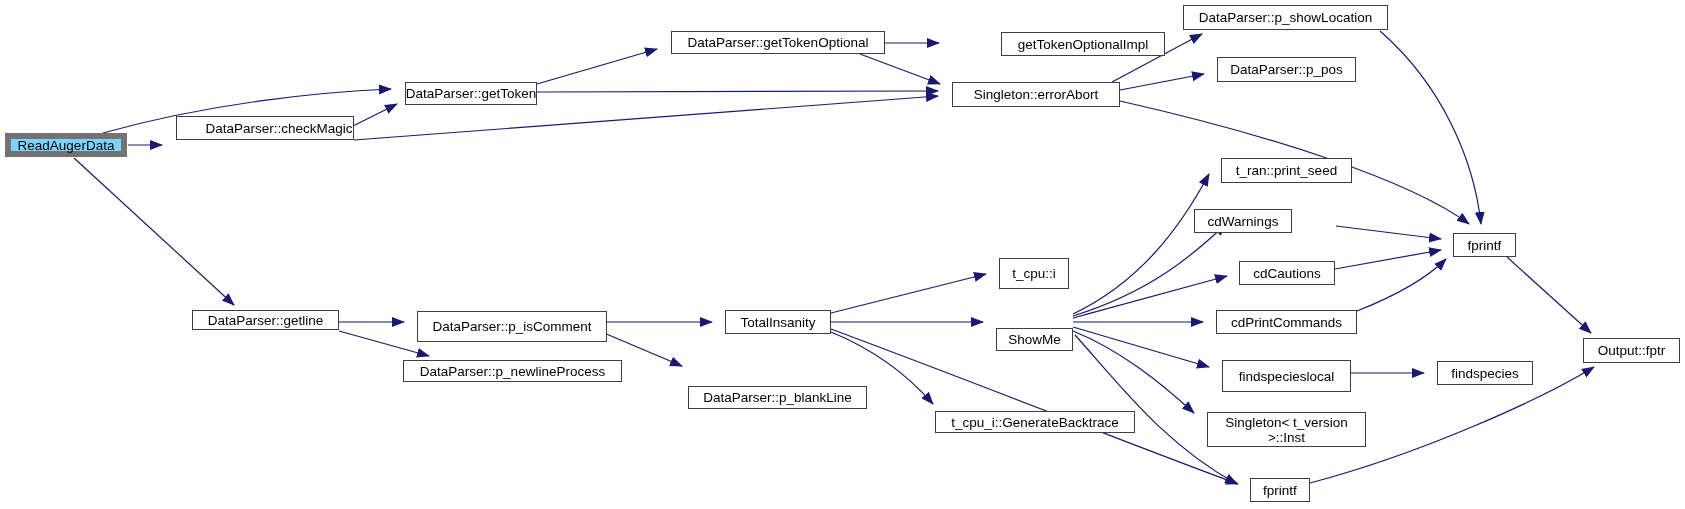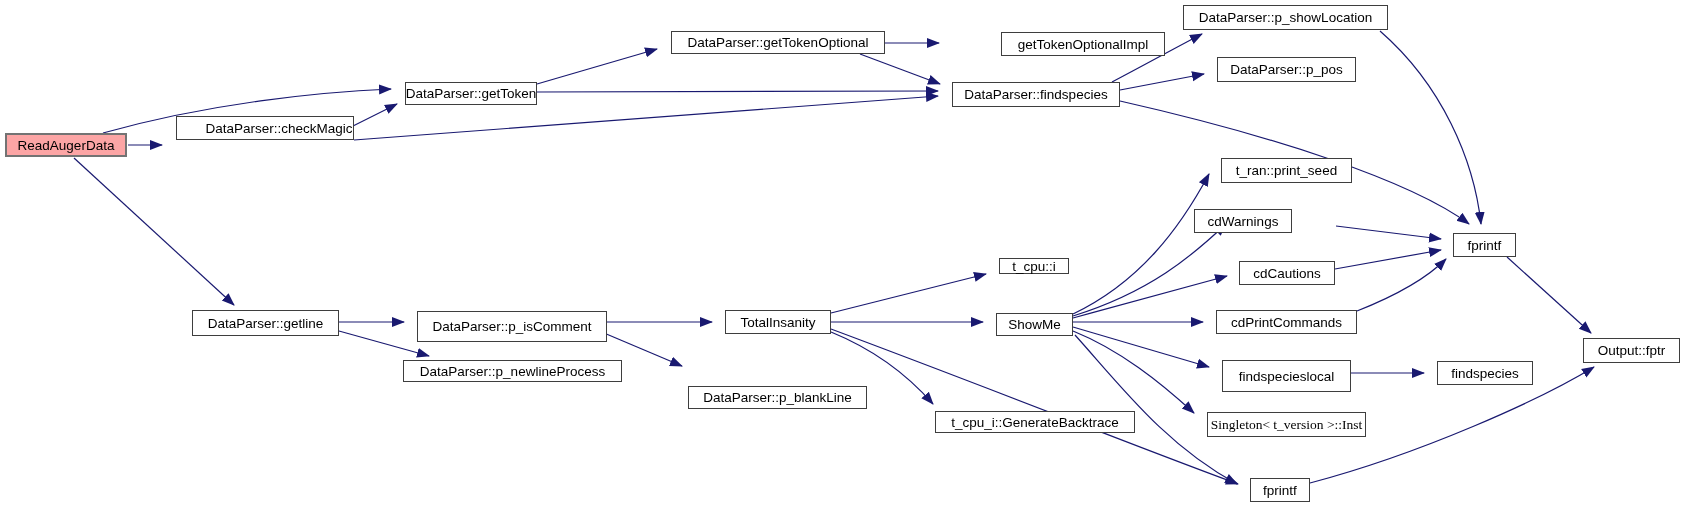--- a/index.html
+++ b/index.html
@@ -17,22 +17,22 @@
     background:#ffffff;
     border:1px solid #3e3e3e;
     color:#000000;
     display:flex;align-items:center;justify-content:center;
     font-size:13.5px;line-height:15px;
     white-space:nowrap;
     text-align:center;
     cursor:pointer;
   }
   .node.hl{
-    background:#fca5a5;
-    border:2px solid #737373;
+    background:#7dd3fc;
+    border:6px solid #737373;
   }
   .node.wrap{white-space:normal;}
   path.edge{fill:none;stroke:#191970;stroke-width:1.2px;}
 </style>
 </head>
 <body>
 
 <div id="canvas">
 
   <svg id="edges" width="1685" height="509" viewBox="0 0 1685 509" xmlns="http://www.w3.org/2000/svg">
@@ -75,35 +75,35 @@
     <path class="edge" d="M607,322 L712,322" marker-end="url(#arrow)"></path>
     <path class="edge" d="M604,333 L682,366" marker-end="url(#arrow)"></path>
     <path class="edge" d="M1310,483 C1420,454 1540,400 1594,367" marker-end="url(#arrow)"></path>
   </svg>
 
   <div class="node hl" style="left:5px;top:133px;width:122px;height:24px;">ReadAugerData</div>
   <div class="node" style="left:176px;top:116px;width:178px;height:24px;padding-left:28px;">DataParser::checkMagic</div>
   <div class="node" style="left:405px;top:82px;width:132px;height:23px;">DataParser::getToken</div>
   <div class="node" style="left:671px;top:31px;width:214px;height:23px;">DataParser::getTokenOptional</div>
   <div class="node" style="left:1001px;top:32px;width:164px;height:24px;">getTokenOptionalImpl</div>
-  <div class="node" style="left:952px;top:82px;width:168px;height:25px;">DataParser::findspecies</div>
+  <div class="node" style="left:952px;top:82px;width:168px;height:25px;">Singleton::errorAbort</div>
   <div class="node" style="left:1183px;top:5px;width:205px;height:25px;">DataParser::p_showLocation</div>
   <div class="node" style="left:1217px;top:57px;width:139px;height:25px;">DataParser::p_pos</div>
   <div class="node" style="left:1221px;top:158px;width:131px;height:25px;">t_ran::print_seed</div>
   <div class="node" style="left:1194px;top:209px;width:98px;height:24px;">cdWarnings</div>
   <div class="node" style="left:1239px;top:261px;width:96px;height:24px;">cdCautions</div>
   <div class="node" style="left:1216px;top:310px;width:141px;height:24px;">cdPrintCommands</div>
   <div class="node" style="left:1222px;top:360px;width:129px;height:32px;">findspecieslocal</div>
-  <div class="node wrap" style="left:1207px;top:412px;width:159px;height:25px;font-family:Liberation Serif, serif;">Singleton&lt; t_version &gt;::Inst</div>
+  <div class="node wrap" style="left:1207px;top:412px;width:159px;height:35px;">Singleton&lt; t_version &gt;::Inst</div>
   <div class="node" style="left:1437px;top:361px;width:96px;height:24px;">findspecies</div>
   <div class="node" style="left:1453px;top:233px;width:63px;height:24px;">fprintf</div>
   <div class="node" style="left:1583px;top:338px;width:97px;height:25px;">Output::fptr</div>
   <div class="node" style="left:1250px;top:478px;width:60px;height:24px;">fprintf</div>
-  <div class="node" style="left:999px;top:258px;width:70px;height:16px;">t_cpu::i</div>
-  <div class="node" style="left:996px;top:313px;width:77px;height:23px;">ShowMe</div>
+  <div class="node" style="left:999px;top:258px;width:70px;height:31px;">t_cpu::i</div>
+  <div class="node" style="left:996px;top:328px;width:77px;height:23px;">ShowMe</div>
   <div class="node" style="left:725px;top:310px;width:106px;height:24px;">TotalInsanity</div>
   <div class="node" style="left:688px;top:362px;width:179px;height:23px;margin-top:24px;">DataParser::p_blankLine</div>
   <div class="node" style="left:935px;top:411px;width:200px;height:22px;">t_cpu_i::GenerateBacktrace</div>
-  <div class="node" style="left:192px;top:310px;width:147px;height:26px;">DataParser::getline</div>
+  <div class="node" style="left:192px;top:310px;width:147px;height:20px;">DataParser::getline</div>
   <div class="node" style="left:417px;top:311px;width:190px;height:31px;">DataParser::p_isComment</div>
   <div class="node" style="left:403px;top:360px;width:219px;height:22px;">DataParser::p_newlineProcess</div>
 
 </div>
 
 </body></html>

